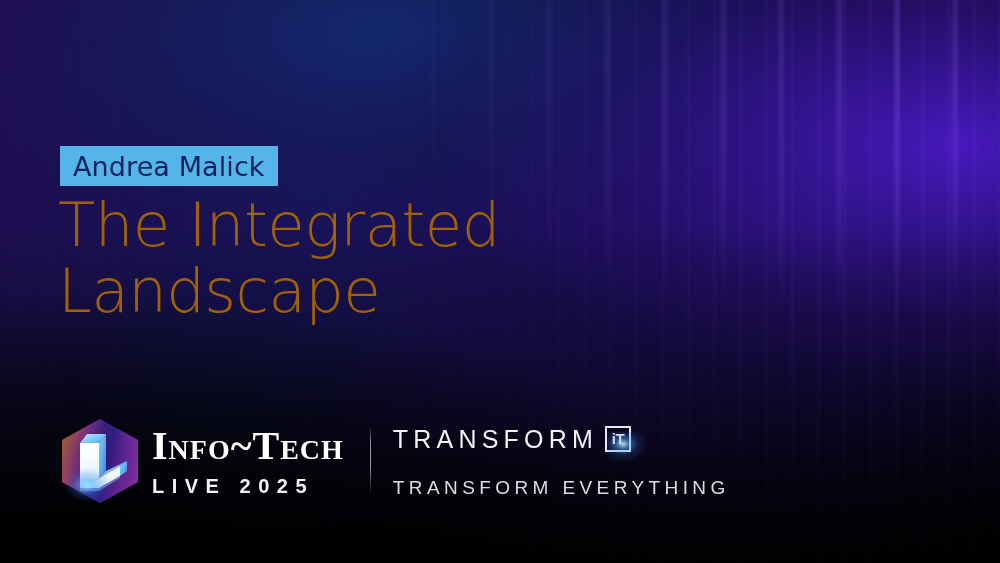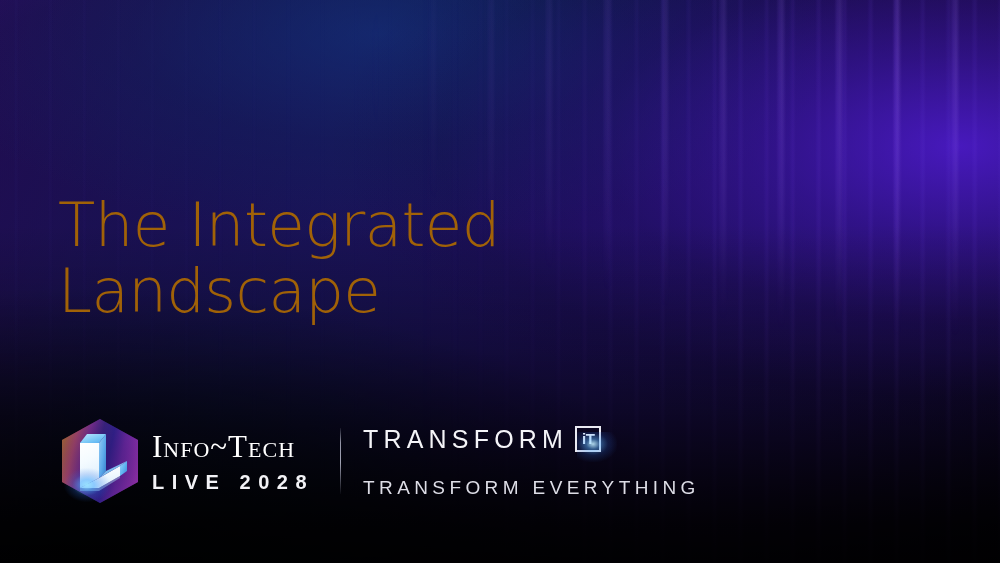--- a/index.html
+++ b/index.html
@@ -181,22 +181,22 @@
 
   
   #infotech-words {
     margin-left:10px;
     display:flex; flex-direction:column;
     justify-content:center;
     height:70px;
   }
   #infotech-name {
     font-family:"Liberation Serif", serif;
-    font-size:31px;
-    font-weight:400;
+    font-size:40px;
+    font-weight:700;
     color:#ffffff;
     letter-spacing:1.0px;
     line-height:1;
     font-variant:small-caps;
     white-space:nowrap;
   }
   #infotech-live {
     margin-top:10px;
     font-family:"Liberation Sans", sans-serif;
     font-size:20px;
@@ -274,20 +274,23 @@
 
   <div class="bg-layer bg-base"></div>
   <div class="bg-layer bg-indigo"></div>
   <div class="bg-layer bg-blue"></div>
   <div class="bg-layer bg-violet"></div>
   <div class="bg-layer bg-streaks"></div>
   <div class="bg-layer bg-streaks-hot"></div>
   <div class="bg-layer bg-streaks-left"></div>
   <div class="bg-layer bg-vignette"></div>
 
+  <div id="speaker-badge">
+    <span class="name">Andrea Malick</span>
+  </div>
 
   <h1 id="session-title">The Integrated
 Landscape</h1>
 
   <div id="logo-lockup">
 
     <div id="infotech-mark">
       <svg viewBox="0 0 84 90" xmlns="http://www.w3.org/2000/svg">
         <defs>
           <linearGradient id="hexGrad" x1="0" y1="0.35" x2="1" y2="0.6">
@@ -335,21 +338,21 @@
 
         <polygon points="62,50 69,45 69,55 62,60" fill="url(#lSideGrad)"></polygon>
 
         <polygon points="22,72 41,72 62,60 62,62 41,75 22,75" fill="#9fc9e8" opacity="0.5"></polygon>
       </svg>
       <div id="mark-flare"></div>
     </div>
 
     <div id="infotech-words">
       <div id="infotech-name">Info~Tech</div>
-      <div id="infotech-live">LIVE 2028</div>
+      <div id="infotech-live">LIVE 2025</div>
     </div>
 
     <div id="logo-divider"></div>
 
     <div id="transform-words">
       <div id="transform-row">
         <span id="transform-name">TRANSFORM</span>
         <span id="it-badge">
           <span class="it-text">iT</span>
           <span id="it-flare"></span>

